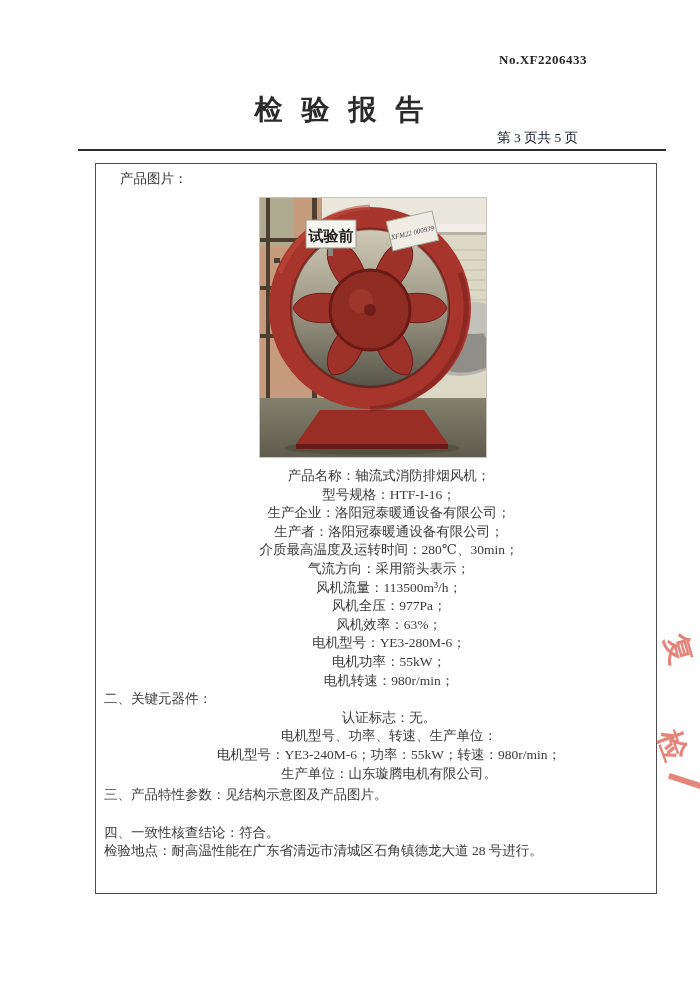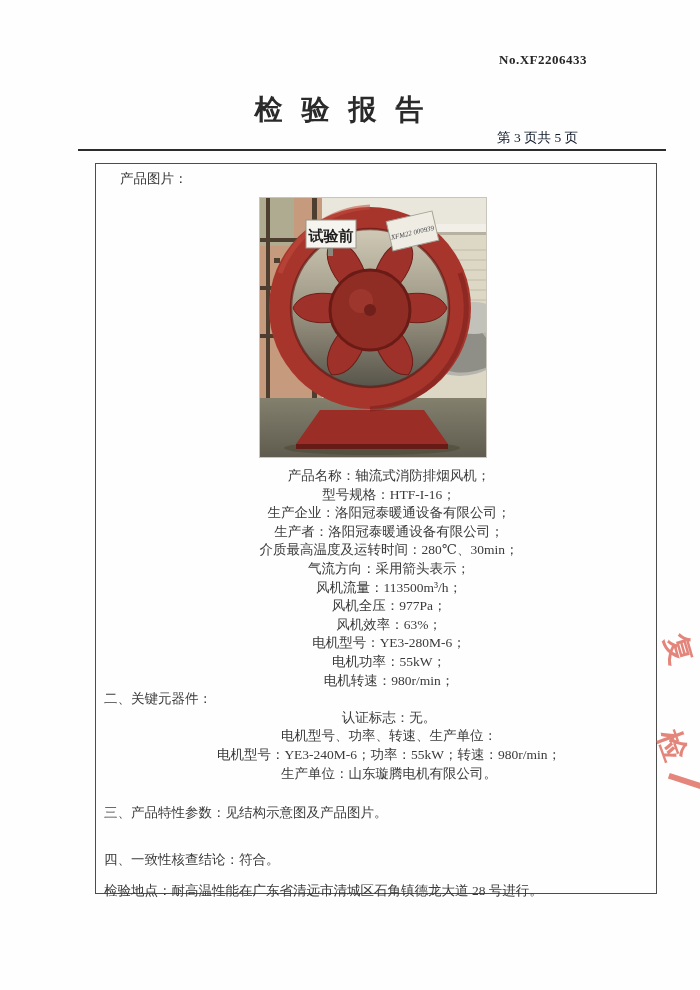--- a/index.html
+++ b/index.html
@@ -35,23 +35,23 @@
     position:absolute; left:163px; top:33px; width:226px; height:259px;
     border:1px solid #c9c5ba; box-sizing:content-box;
   }
   .photo svg { display:block; }
   .textblock {
     position:absolute; left:8px; top:303px; width:545px;
     font-size:13.5px; line-height:18.6px; color:#3a3a3a;
   }
   .tline { white-space:nowrap; }
   .tline.i { margin-left:25px;text-align:center; }
-  .gap1 { margin-top:21px; }
-  .gap2 { margin-top:28px; }
-  .gap3 { margin-top:13px; }
+  .gap1 { margin-top:3px; }
+  .gap2 { margin-top:19px; }
+  .gap3 { }
   .stamp {
     position:absolute; color:#dd685a; font-weight:bold; opacity:0.8;
     font-size:30px; line-height:30px; letter-spacing:4px;
     font-family:"Liberation Serif","DejaVu Serif",serif;
   }
   .stamp1 { left:662px; top:636px; transform:rotate(74deg); }
   .stamp2 { left:656px; top:732px; transform:rotate(70deg); }
   .stamp-dash {
     position:absolute; left:668px; top:778px; width:34px; height:6px;
     background:#dd685a; opacity:0.8; transform:rotate(18deg);

